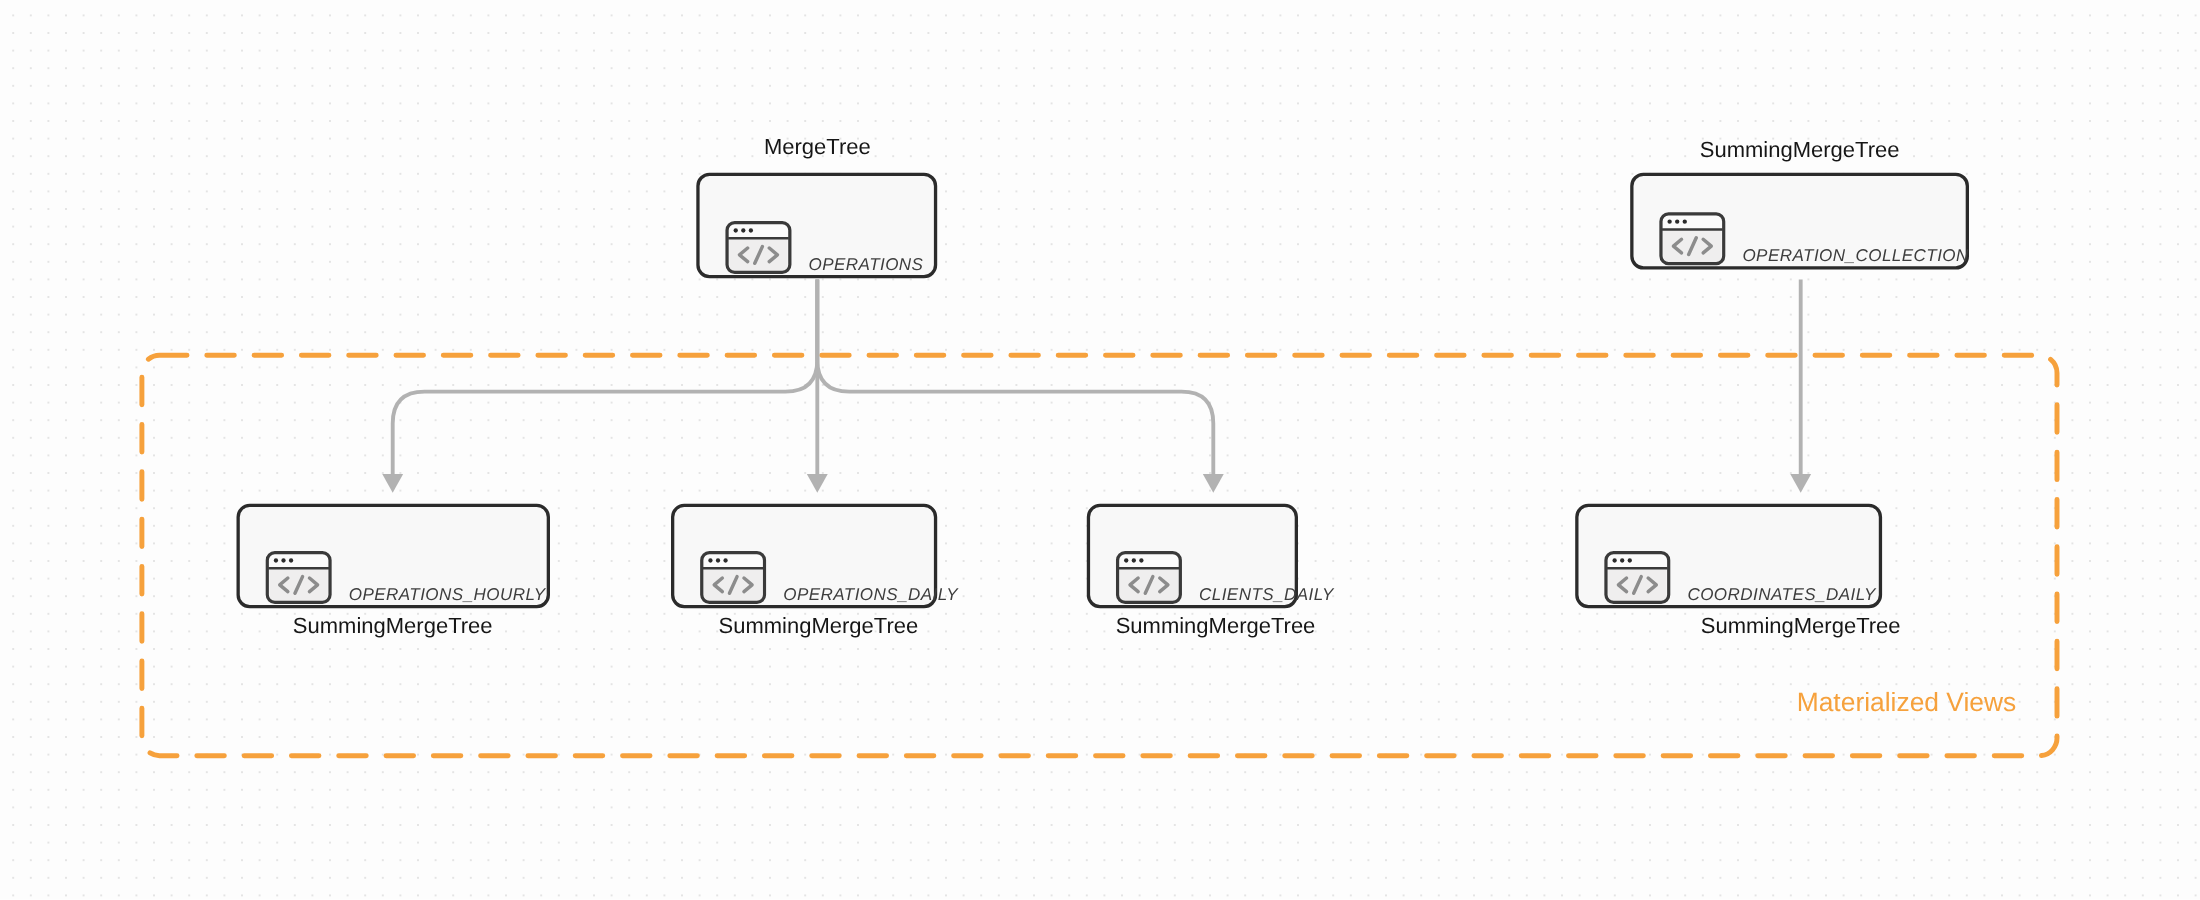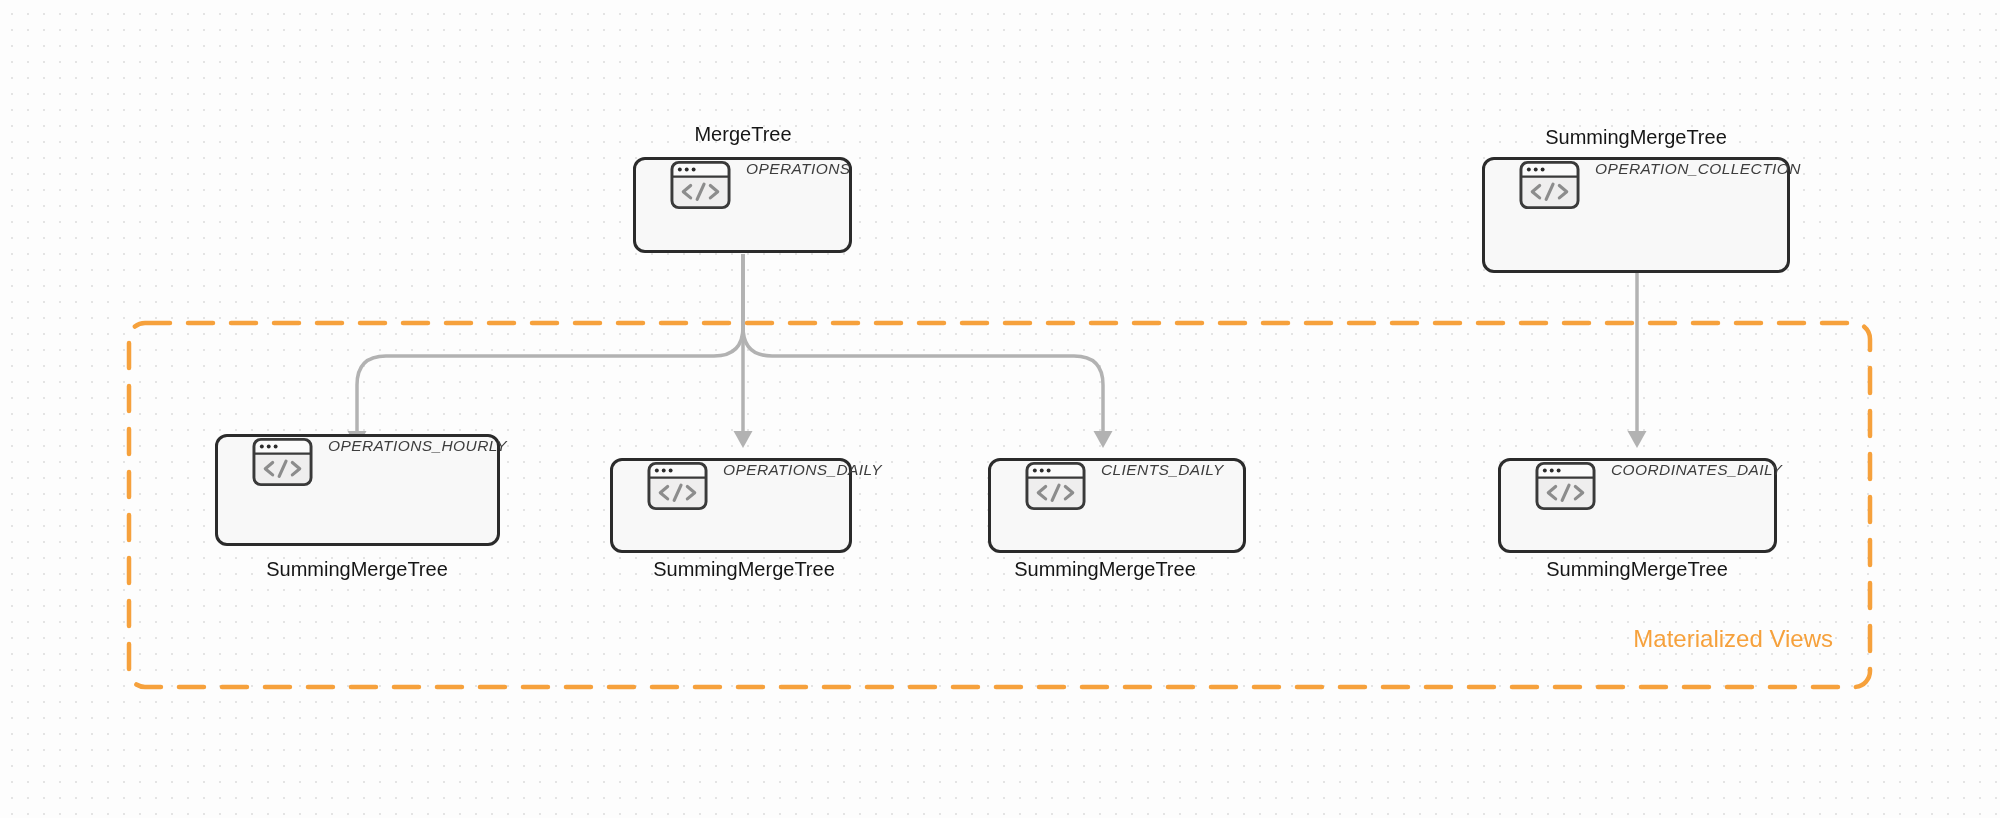--- a/index.html
+++ b/index.html
@@ -23,22 +23,22 @@
     pointer-events: none;
   }
 
   .node {
     position: absolute;
     box-sizing: border-box;
     background: #f8f8f8;
     border: 3px solid #2b2b2b;
     border-radius: 12px;
     display: flex;
-    align-items: flex-start;
-    padding-left: 34px;
+    align-items: flex-end;
+    padding-left: 23px;
     gap: 15px;
   }
 
   .node .title {
     font-style: italic;
     font-size: 15.5px;
     font-weight: 500;
     letter-spacing: 0.4px;
     color: #3d3d3d;
     white-space: nowrap;
@@ -107,49 +107,49 @@
   <div class="engine-label" style="left:743px; top:126px">MergeTree</div>
   <div class="engine-label" style="left:1636px; top:129px">SummingMergeTree</div>
 
   <div class="node" style="left:633px; top:157px; width:219px; height:96px">
     <svg class="win-icon">
         <use href="#win-icon-sym"></use>
       </svg>
     <span class="title">OPERATIONS</span>
   </div>
 
-  <div class="node" style="left:1482px; top:157px; width:308px; height:116px">
+  <div class="node" style="left:1482px; top:157px; width:308px; height:88px">
     <svg class="win-icon">
         <use href="#win-icon-sym"></use>
       </svg>
     <span class="title">OPERATION_COLLECTION</span>
   </div>
 
-  <div class="node" style="left:215px; top:434px; width:285px; height:112px">
+  <div class="node" style="left:215px; top:458px; width:285px; height:95px">
     <svg class="win-icon">
         <use href="#win-icon-sym"></use>
       </svg>
     <span class="title">OPERATIONS_HOURLY</span>
   </div>
 
   <div class="node" style="left:610px; top:458px; width:242px; height:95px">
     <svg class="win-icon">
         <use href="#win-icon-sym"></use>
       </svg>
     <span class="title">OPERATIONS_DAILY</span>
   </div>
 
-  <div class="node" style="left:988px; top:458px; width:258px; height:95px">
+  <div class="node" style="left:988px; top:458px; width:192px; height:95px">
     <svg class="win-icon">
         <use href="#win-icon-sym"></use>
       </svg>
     <span class="title">CLIENTS_DAILY</span>
   </div>
 
-  <div class="node" style="left:1498px; top:458px; width:279px; height:95px">
+  <div class="node" style="left:1432px; top:458px; width:279px; height:95px">
     <svg class="win-icon">
         <use href="#win-icon-sym"></use>
       </svg>
     <span class="title">COORDINATES_DAILY</span>
   </div>
 
   <div class="engine-label" style="left:357px; top:561px">SummingMergeTree</div>
   <div class="engine-label" style="left:744px; top:561px">SummingMergeTree</div>
   <div class="engine-label" style="left:1105px; top:561px">SummingMergeTree</div>
   <div class="engine-label" style="left:1637px; top:561px">SummingMergeTree</div>

